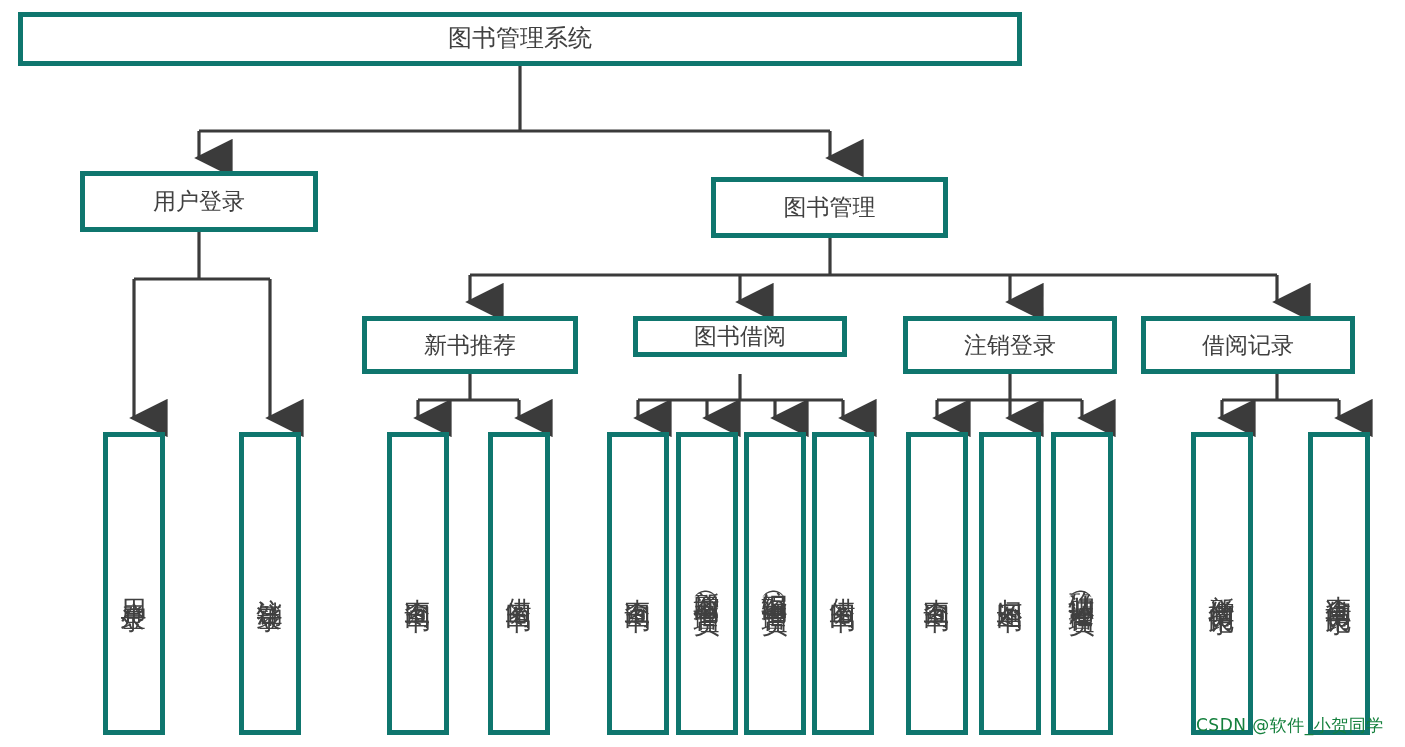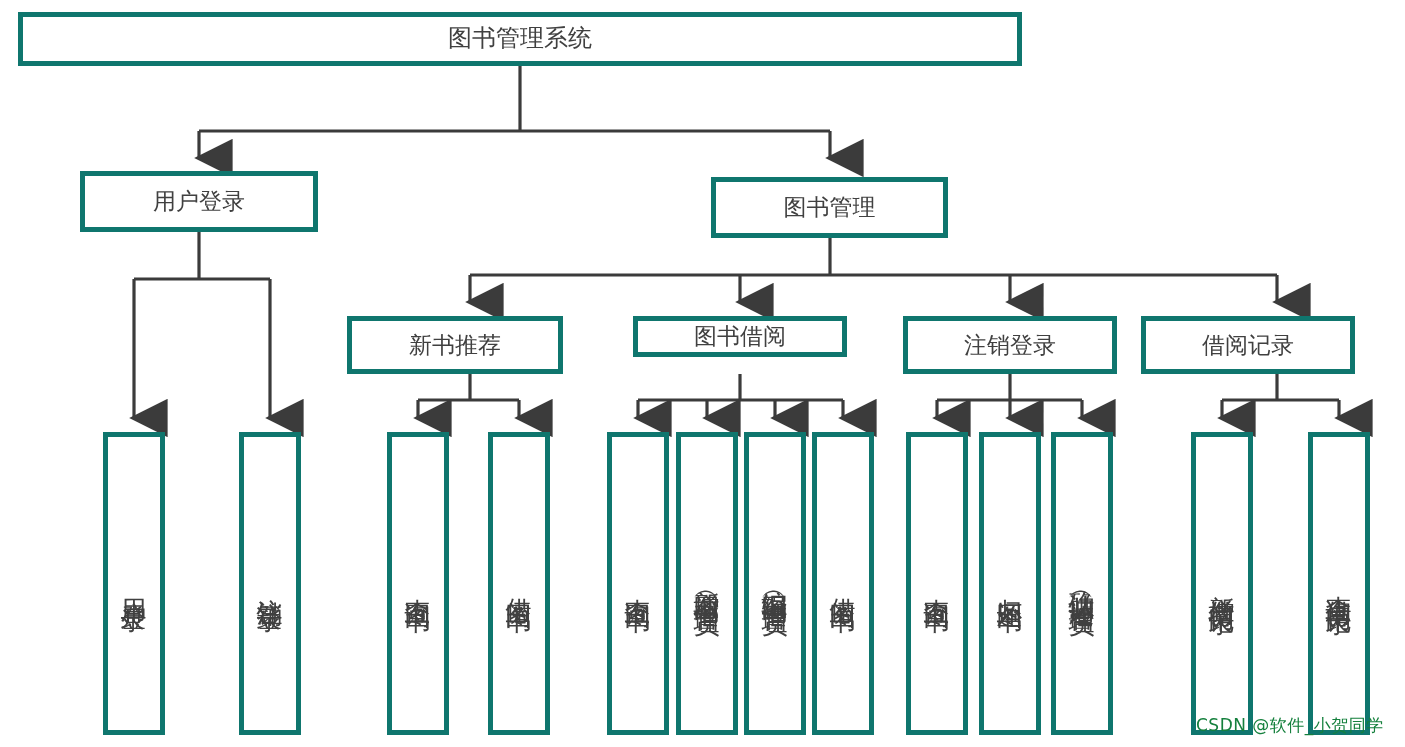--- a/index.html
+++ b/index.html
@@ -130,21 +130,21 @@
   </div>
 
   <div class="node horizontal" style="left:80px; top:171px; width:238px; height:61px;">
     <span class="label">用户登录</span>
   </div>
 
   <div class="node horizontal" style="left:711px; top:171px; width:237px; height:61px;margin-top:6px;">
     <span class="label">图书管理</span>
   </div>
 
-  <div class="node horizontal" style="left:347px; top:316px; width:216px; height:58px;">
+  <div class="node horizontal" style="left:362px; top:316px; width:216px; height:58px;">
     <span class="label">新书推荐</span>
   </div>
 
   <div class="node horizontal" style="left:633px; top:316px; width:214px; height:41px;">
     <span class="label">图书借阅</span>
   </div>
 
   <div class="node horizontal" style="left:903px; top:316px; width:214px; height:58px;">
     <span class="label">注销登录</span>
   </div>

